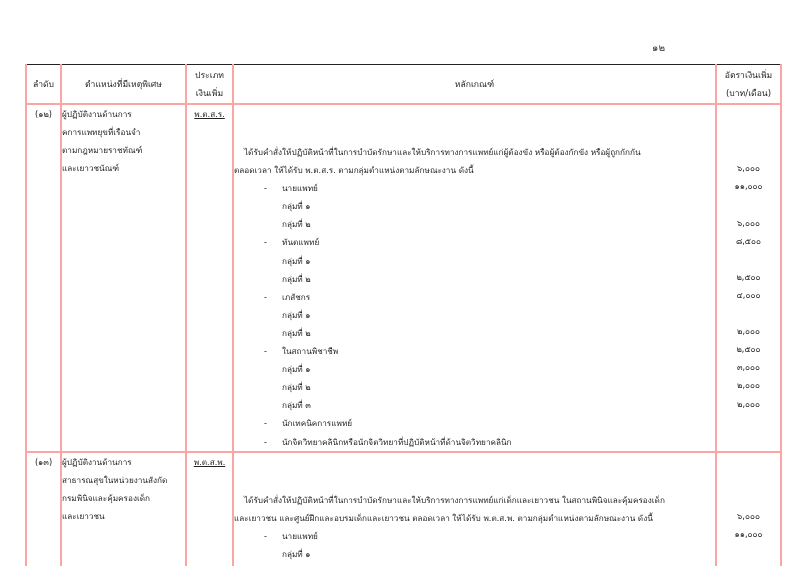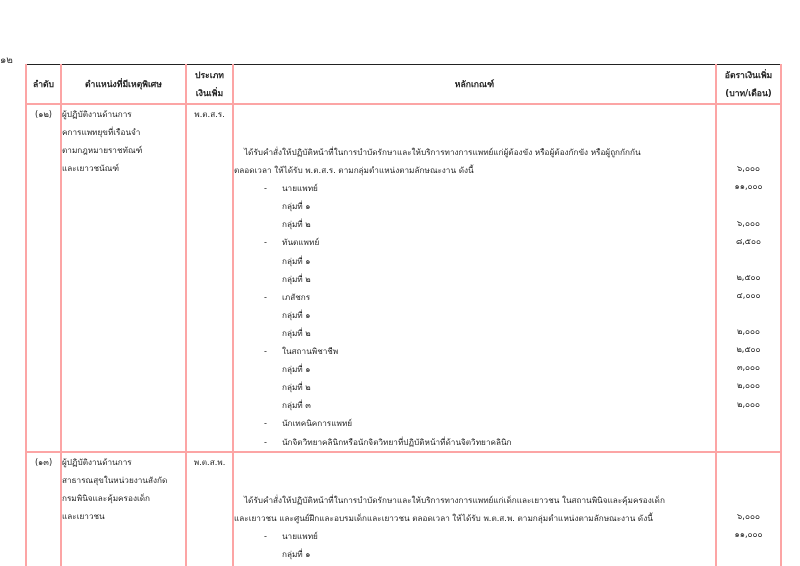--- a/index.html
+++ b/index.html
@@ -1,44 +1,44 @@
 <!DOCTYPE html>
 <html><head>
 <meta charset="utf-8">
 <style>
   html, body { margin: 0; padding: 0; background: #ffffff; }
   body {
     width: 800px; height: 566px; position: relative; overflow: hidden;
     font-family: "DejaVu Sans", sans-serif; color: #222;
   }
   .page-number {
-    position: absolute; left: 0; width: 665px; top: 52px;
-    text-align: left; font-size: 10px; color: #333;
+    position: absolute; left: 0; width: 665px; top: 40px;
+    text-align: right; font-size: 10px; color: #333;
   }
   table.main {
     position: absolute; left: 25px; top: 64px; width: 755px;
     border-collapse: collapse; table-layout: fixed;
     font-size: 8.2px; line-height: 18.1px;
   }
   table.main th, table.main td {
     border: 2px solid #fca5a5; vertical-align: top; padding: 0;
   }
   table.main th {
-    font-weight: bold; text-align: center; vertical-align: middle;
+    font-weight: normal; text-align: center; vertical-align: middle;
     height: 38px; line-height: 18px; font-size: 8.6px;
     border-top: 1.5px solid #222;
   }
   col.c1 { width: 35px; }
   col.c2 { width: 125px; }
   col.c3 { width: 47px; }
   col.c4 { width: 483px; }
   col.c5 { width: 65px; }
   td.num { text-align: center; padding-top: 2px; }
   td.pos { padding: 2px 0 0 5px; }
-  td.type { text-align: center; padding-top: 2px; }
+  td.type { text-align: center; padding-top: 2px; text-decoration: underline; }
   td.crit { padding: 2px 4px 0 4px; }
   td.rate { text-align: center; padding-top: 2px; }
   .intro { text-indent: 10px; margin-top: 38px; }
   .line { display: block; white-space: nowrap; }
   .cat { padding-left: 30px; position: relative; }
   .cat .dash { position: absolute; left: 30px; }
   .cat .cat-label { padding-left: 18px; }
   .grp { padding-left: 48px; }
   .blank { display: block; height: 18.1px; }
   tr.row-last td { height: 114px; border-bottom: 1.5px solid #222; }

